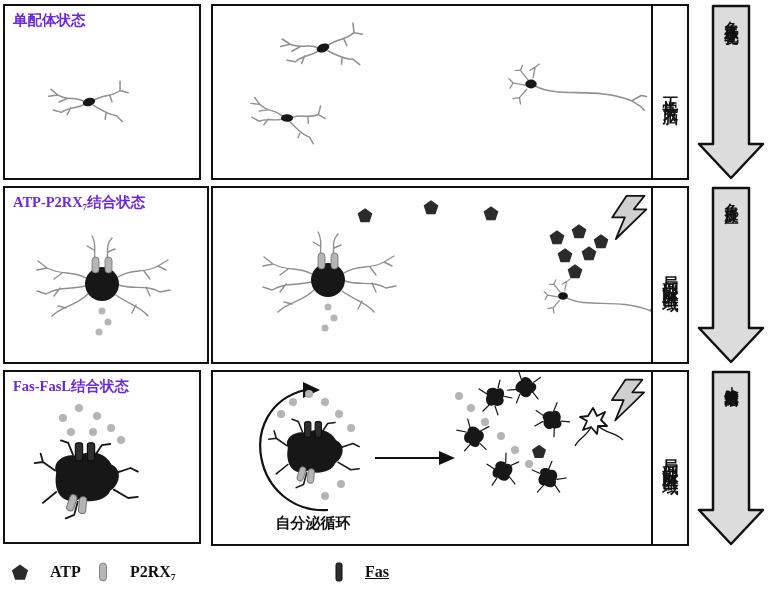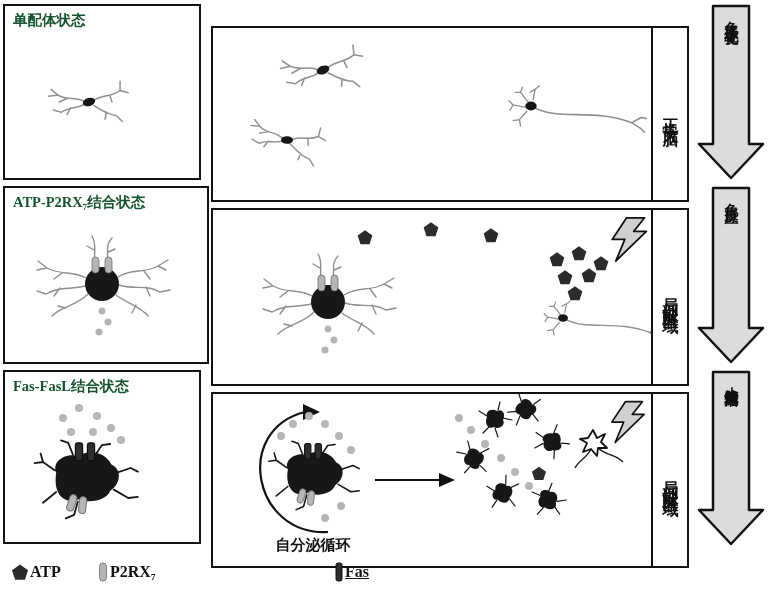--- a/index.html
+++ b/index.html
@@ -1,33 +1,33 @@
 <!DOCTYPE html>
 <html><head>
 <meta charset="utf-8">
 <style>
   * { margin:0; padding:0; box-sizing:border-box; }
   html,body { width:768px; height:597px; background:#fff; }
   body { font-family:"Liberation Serif","DejaVu Serif",serif; color:#111; }
   .canvas { position:relative; width:768px; height:597px; background:#fff; overflow:hidden; }
   .panel { position:absolute; border:2px solid #111; background:#fff; }
-  .panel-title { position:absolute; top:5px; left:8px; font-weight:bold; font-size:14.5px; color:#14532d; z-index:2; white-space:nowrap; }
-  .right-panel { display:flex; flex-direction:row;margin-top:22px; }
+  .panel-title { position:absolute; top:5px; left:8px; font-weight:bold; font-size:14.5px; color:#6d28d9; z-index:2; white-space:nowrap; }
+  .right-panel { display:flex; flex-direction:row; }
   .draw-area { position:relative; flex:1 1 auto; }
   .draw-area svg, .panel > svg { position:absolute; left:0; top:0; }
   .side-strip { width:36px; flex:0 0 36px; border-left:2px solid #111; display:flex; align-items:center; justify-content:center; }
   .v-text { writing-mode:vertical-rl; text-orientation:upright; font-weight:bold; color:#111; }
   .side-label { font-size:16px; letter-spacing:4px; }
   .arrow-col { position:absolute; }
   .arrow-shape { position:absolute; left:0; top:0; }
   .arrow-label-box { position:absolute; left:0; top:6px; width:100%; display:flex; justify-content:center; }
   .arrow-text { font-size:14px; letter-spacing:2px; }
   .caption { position:absolute; font-weight:bold; font-size:15px; text-align:center; white-space:nowrap; }
   .legend { position:absolute; left:0; top:552px; width:768px; height:40px; }
-  .legend-item { position:absolute; top:0; height:40px; display:flex; align-items:center; gap:0; }
+  .legend-item { position:absolute; top:0; height:40px; display:flex; align-items:center; gap:20px; }
   .legend-label { font-weight:bold; font-size:16px; }
 </style>
 </head>
 <body>
 
 <svg width="0" height="0" style="position:absolute" aria-hidden="true">
   <defs>
     <g id="sym-microglia-ram">
       <path d="M-5,-1 C-13,-5 -18,-1 -27,-6 M-19,-3 l-7,3 M-27,-6 l-6,-5 M-27,-6 l-8,1
                M-4,2 C-11,6 -17,4 -24,9 M-16,5 l-3,6 M-24,9 l-7,-2

